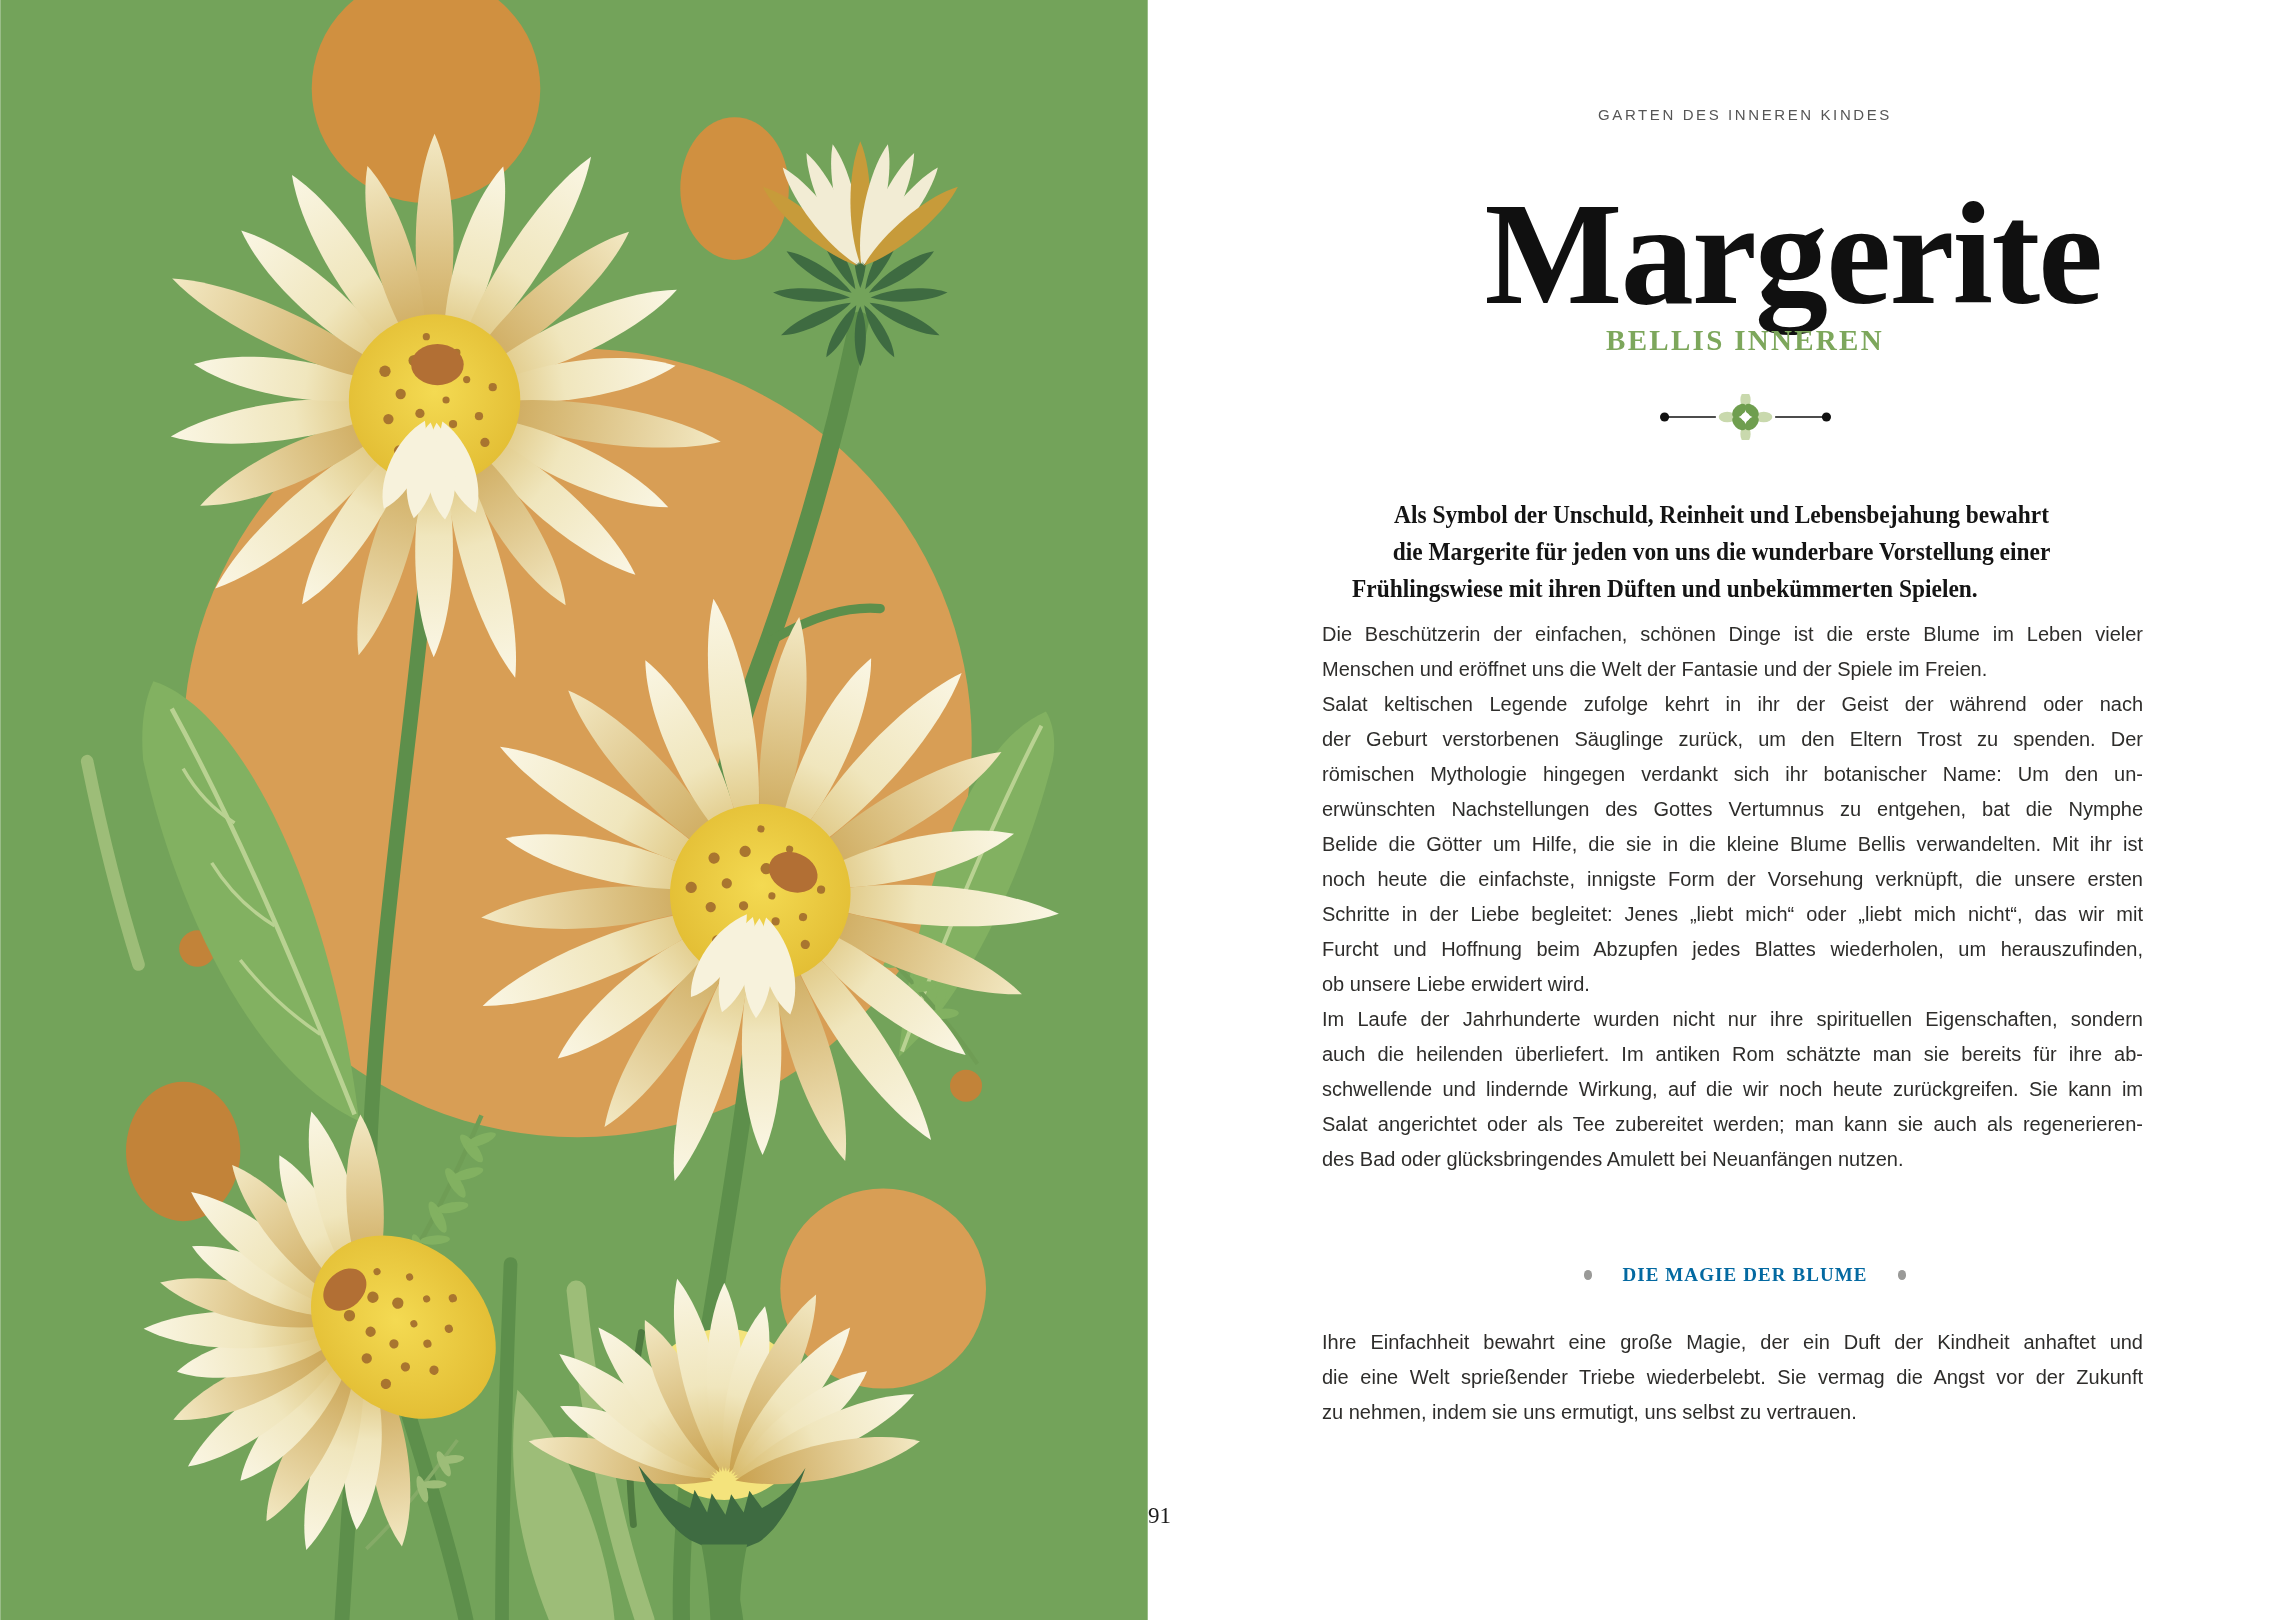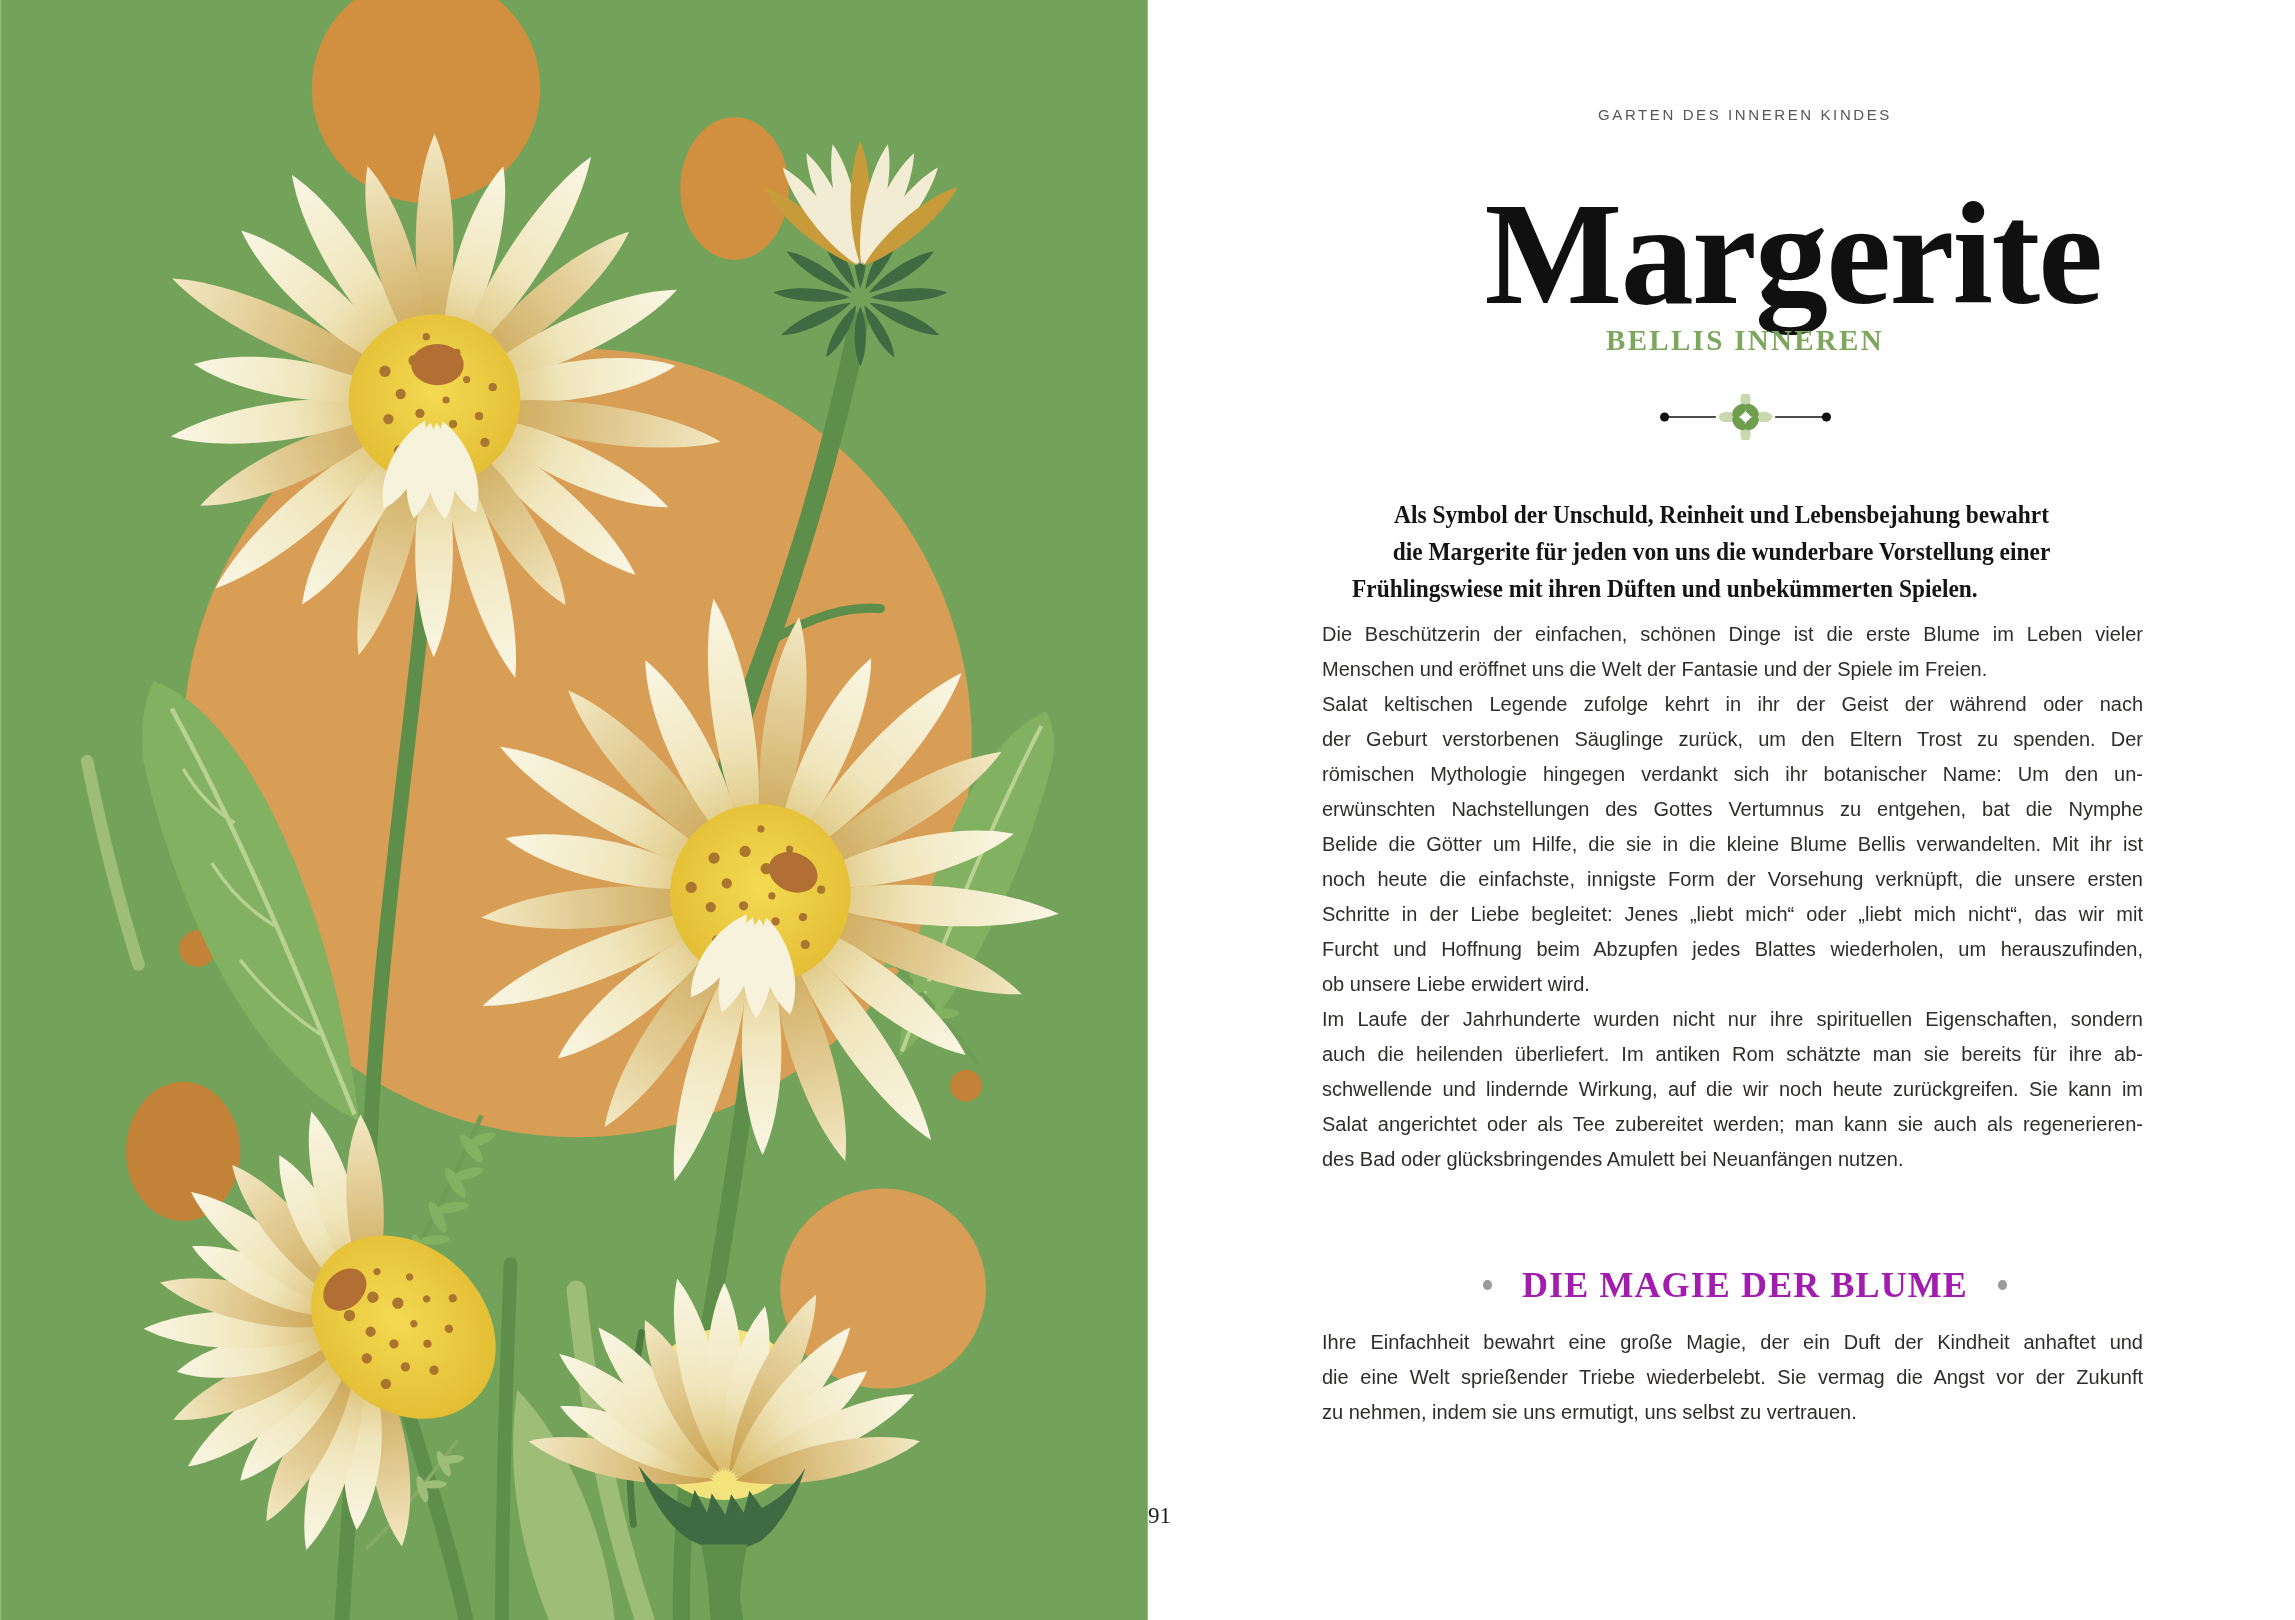--- a/index.html
+++ b/index.html
@@ -24,22 +24,22 @@
          color:#141414;transform:scaleX(0.9);transform-origin:50% 0;}
   .intro .jl{text-align:center;text-align-last:center;}
 
   .bodytext{position:absolute;left:174px;top:617px;width:821px;
             font-family:"Liberation Sans",sans-serif;font-size:20px;line-height:35px;color:#2e2d2b;}
   .jl{text-align:justify;text-align-last:justify;white-space:normal;}
   .jl.last{text-align-last:left;}
 
   .section-head{position:absolute;left:0;top:1264px;width:100%;display:flex;align-items:center;
                 justify-content:center;gap:30px;}
-  .section-title{font-family:"Liberation Serif",serif;font-weight:700;font-size:36px;
-                 letter-spacing:1.1px;color:#a21caf;}
+  .section-title{font-family:"Liberation Serif",serif;font-weight:700;font-size:19px;
+                 letter-spacing:1.1px;color:#0369a1;}
   .gray-dot{width:8.6px;height:9.7px;border-radius:50%;background:#9a9a98;display:inline-block;}
 
   .magic{position:absolute;left:174px;top:1325px;width:821px;
          font-family:"Liberation Sans",sans-serif;font-size:20px;line-height:35px;color:#2e2d2b;}
 
   .pagenum{position:absolute;left:0;top:1503px;width:100%;text-align:left;
            font-family:"Liberation Serif",serif;font-size:23px;color:#1c1c1c;}
 </style>
 </head>
 <body>

